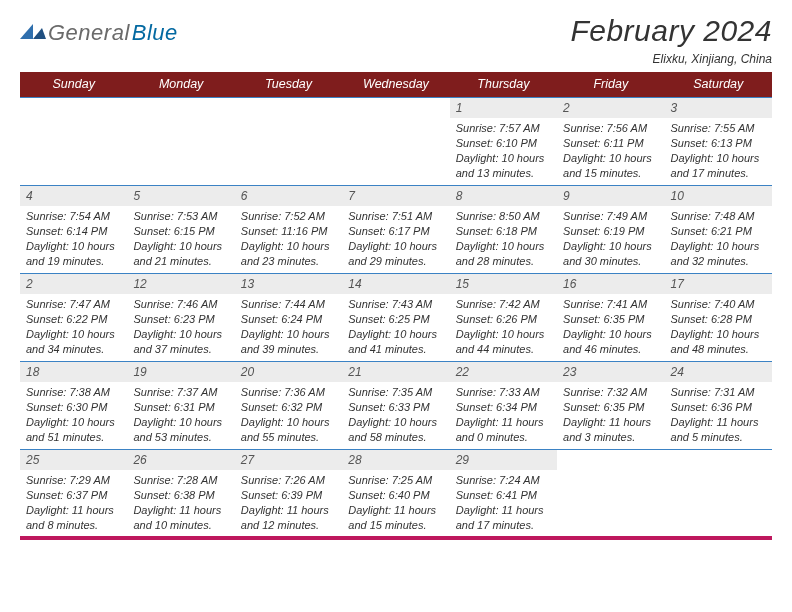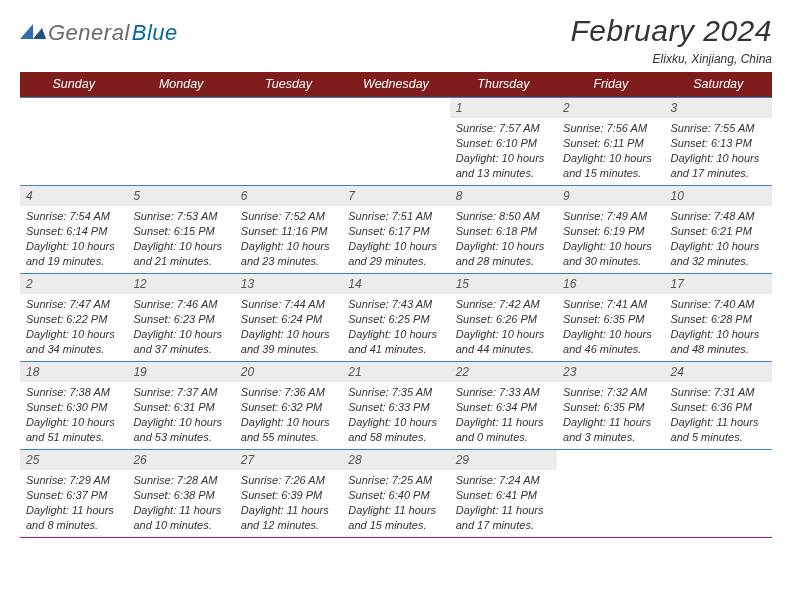--- a/index.html
+++ b/index.html
@@ -13,21 +13,21 @@
   .logo-mark { display: inline-block; vertical-align: middle; }
 
   .title-block { text-align: right; }
   .month-title { font-size: 30px; font-weight: 400; color: #333; letter-spacing: 0.5px; }
   .location { font-size: 12px; color: #333; margin-top: 4px; }
 
   .calendar { width: 100%; border-collapse: collapse; table-layout: fixed; }
   .calendar th { background: #7f1d1d; color: #fff; text-align: center; font-weight: 400; font-size: 12.5px; padding: 5px 8px 6px 8px; }
   .calendar td { vertical-align: top; padding: 0; height: 88px; }
   .week-row td { border-top: 1px solid #3b82c4; }
-  .calendar tbody tr:last-child td { border-bottom: 1px solid #be185d; }
+  .calendar tbody tr:last-child td { border-bottom: 4px solid #be185d; }
 
   .daynum { background: #ececec; color: #555; font-size: 12px; padding: 3px 6px 3px 6px; }
   .daydata { padding: 3px 6px 4px 6px; font-size: 11px; line-height: 1.35; color: #333; }
   .daydata div { white-space: normal; }
 </style>
 </head>
 <body>
 
 <div class="page">
 

